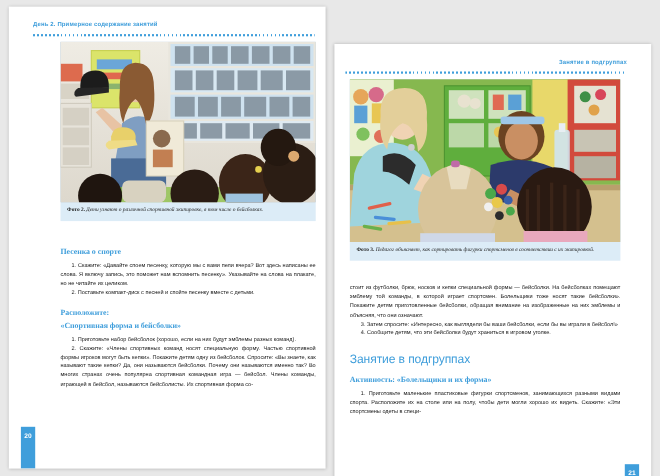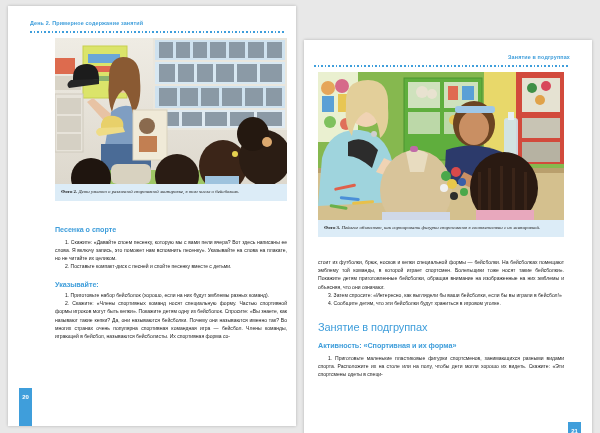--- a/index.html
+++ b/index.html
@@ -112,20 +112,21 @@
     color: #3f9edb;
     margin: 0 0 3px 0;
     letter-spacing: -0.1px;
   }
   h3.sub {
     font-size: 7.2px;
     font-weight: bold;
     color: #3f9edb;
     margin: 0 0 2px 0;
     letter-spacing: -0.05px;
+    font-family: Liberation Serif, serif;
   }
   h3.sub.tight { margin-bottom: 0; }
   .gap-m  { height: 9px; }
   .gap-l  { height: 12px; }
 
   
   .folio {
     position: absolute;
     bottom: 0;
     width: 13px;
@@ -245,21 +246,22 @@
         <b>Фото 2.</b>
         <span>Дети узнают о различной спортивной экипировке, в том числе о бейсболках.</span>
       </div>
     </div>
 
     <div class="col">
       <h3 class="sub">Песенка о спорте</h3>
       <p>1. Скажите: «Давайте споем песенку, которую мы с вами пели вчера? Вот здесь написаны ее слова. Я включу запись, это поможет нам вспомнить песенку». Указывайте на слова на плакате, но не читайте их целиком.</p>
       <p>2. Поставьте компакт-диск с песней и спойте песенку вместе с детьми.</p>
       <div class="gap-m"></div>
-      <h3 class="sub tight">Указывайте:</h3>
+      <h3 class="sub tight">Расположите:</h3>
+      <h3 class="sub">«Спортивная форма и бейсболки»</h3>
       <p>1. Приготовьте набор бейсболок (хорошо, если на них будут эмблемы разных команд).</p>
       <p>2. Скажите: «Члены спортивных команд носят специальную форму. Частью спортивной формы игроков могут быть кепки». Покажите детям одну из бейсболок. Спросите: «Вы знаете, как называют такие кепки? Да, они называются бейсболки. Почему они называются именно так? Во многих странах очень популярна спортивная командная игра — бейсбол. Члены команды, играющей в бейсбол, называются бейсболисты. Их спортивная форма со-</p>
     </div>
 
     <div class="folio">20</div>
   </div>
 
   <div class="page page-right">
 
     <div class="runhead">Занятие в подгруппах</div>
@@ -363,20 +365,20 @@
         <span>Педагог объясняет, как сортировать фигурки спортсменов в соответствии с их экипировкой.</span>
       </div>
     </div>
 
     <div class="col">
       <p class="noind">стоит из футболки, брюк, носков и кепки специальной формы — бейсболки. На бейсболках помещают эмблему той команды, в которой играет спортсмен. Болельщики тоже носят такие бейсболки». Покажите детям приготовленные бейсболки, обращая внимание на изображенные на них эмблемы и объясняя, что они означают.</p>
       <p>3. Затем спросите: «Интересно, как выглядели бы ваши бейсболки, если бы вы играли в бейсбол!»</p>
       <p>4. Сообщите детям, что эти бейсболки будут храниться в игровом уголке.</p>
       <div class="gap-l"></div>
       <h2 class="chapter">Занятие в подгруппах</h2>
-      <h3 class="sub">Активность: «Спортивная и их форма»</h3>
+      <h3 class="sub">Активность: «Болельщики и их форма»</h3>
       <p>1. Приготовьте маленькие пластиковые фигурки спортсменов, занимающихся разными видами спорта. Расположите их на столе или на полу, чтобы дети могли хорошо их видеть. Скажите: «Эти спортсмены одеты в специ-</p>
     </div>
 
     <div class="folio">21</div>
   </div>
 
 </div>
 
 </body></html>

